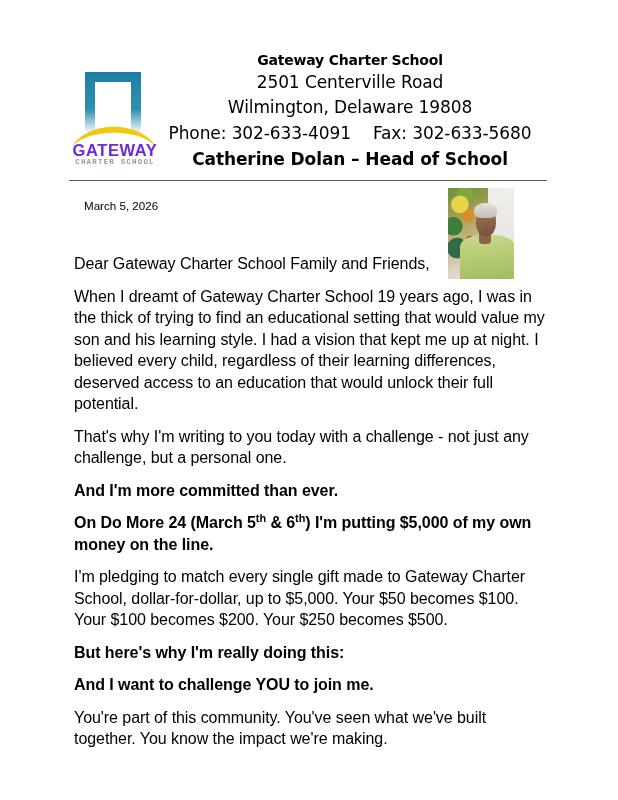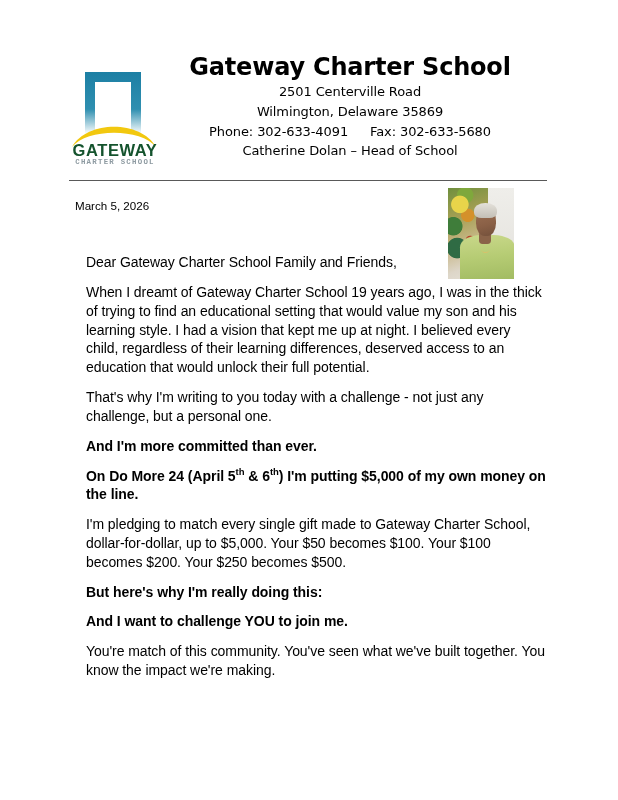--- a/index.html
+++ b/index.html
@@ -56,21 +56,21 @@
   .logo-word {
     position: absolute;
     left: 0;
     top: 78px;
     width: 114px;
     text-align: center;
     font-family: "Liberation Sans", sans-serif;
     font-size: 16.5px;
     font-weight: bold;
     letter-spacing: 0.6px;
-    color: #14532d;
+    color: #6d28d9;
     line-height: 1;
   }
   .logo-sub {
     position: absolute;
     left: 0;
     top: 95px;
     width: 114px;
     text-align: center;
     font-family: Liberation Mono, monospace;
     font-size: 7.4px;
@@ -83,32 +83,32 @@
   
   .head-text {
     position: absolute;
     left: 150px;
     top: 0;
     width: 400px;
     text-align: center;
     font-family: "DejaVu Sans", sans-serif;
   }
   .school-name {
-    font-size: 24px;
+    font-size: 14px;
     font-weight: bold;
     line-height: 1.25;
     letter-spacing: -0.2px;
   }
   .head-line {
-    font-size: 13px;
+    font-size: 17px;
     line-height: 1.52;
     letter-spacing: -0.1px;
   }
   .head-line.bold {
-    font-weight: normal;
+    font-weight: bold;
   }
   .head-phonefax .gap {
     display: inline-block;
     width: 22px;
   }
 
   hr.rule {
     position: absolute;
     left: 69px;
     top: 180px;
@@ -198,26 +198,26 @@
   
   .letter {
     position: absolute;
     left: 70px;
     top: 198px;
     width: 476px;
   }
   .date {
     font-size: 11.6px;
     line-height: 1.3;
-    margin: 0 0 40px 5px;
+    margin: 0 0 40px 14px;
   }
   p.para {
-    font-size: 14px;
+    font-size: 16px;
     line-height: 1.345;
-    margin: 0 0 11px 16px;
+    margin: 0 0 11px 4px;
     letter-spacing: -0.06px;
   }
   p.para.bold {
     font-weight: bold;
   }
   p.narrow {
     width: 372px;
   }
   sup {
     font-size: 0.68em;
@@ -246,21 +246,21 @@
       <svg class="logo-arc" viewBox="0 0 86 32">
         <path d="M1,31 C16,4 70,4 85,31 L85,31 C70,12 16,12 1,31 Z" fill="#f2c80f"></path>
       </svg>
       <div class="logo-word">GATEWAY</div>
       <div class="logo-sub">CHARTER SCHOOL</div>
     </div>
 
     <div class="head-text">
       <div class="school-name">Gateway Charter School</div>
       <div class="head-line">2501 Centerville Road</div>
-      <div class="head-line">Wilmington, Delaware 35869</div>
+      <div class="head-line">Wilmington, Delaware 19808</div>
       <div class="head-line head-phonefax">
         <span>Phone: 302-633-4091</span><span class="gap"></span><span>Fax: 302-633-5680</span>
       </div>
       <div class="head-line bold">Catherine Dolan – Head of School</div>
     </div>
 
   </div>
 
   <hr class="rule">
 
@@ -282,26 +282,26 @@
 
 
     <p class="para">When I dreamt of Gateway Charter School 19 years ago, I was in the thick of trying to find an educational setting that would value my son and his learning style. I had a vision that kept me up at night. I believed every child, regardless of their learning differences, deserved access to an education that would unlock their full potential.</p>
 
 
 
     <p class="para">That's why I'm writing to you today with a challenge - not just any challenge, but a personal one.</p>
 
     <p class="para bold">And I'm more committed than ever.</p>
 
-    <p class="para bold"><span>On Do More 24 (April 5</span><sup>th</sup><span> &amp; 6</span><sup>th</sup><span>) I'm putting $5,000 of my own money on the line.</span></p>
+    <p class="para bold"><span>On Do More 24 (March 5</span><sup>th</sup><span> &amp; 6</span><sup>th</sup><span>) I'm putting $5,000 of my own money on the line.</span></p>
 
     <p class="para">I'm pledging to match every single gift made to Gateway Charter School, dollar-for-dollar, up to $5,000. Your $50 becomes $100. Your $100 becomes $200. Your $250 becomes $500.</p>
 
     <p class="para bold">But here's why I'm really doing this:</p>
 
 
     <p class="para bold">And I want to challenge YOU to join me.</p>
 
-    <p class="para">You're match of this community. You've seen what we've built together. You know the impact we're making.</p>
+    <p class="para">You're part of this community. You've seen what we've built together. You know the impact we're making.</p>
 
   </div>
 
 </div>
 
 </body></html>

